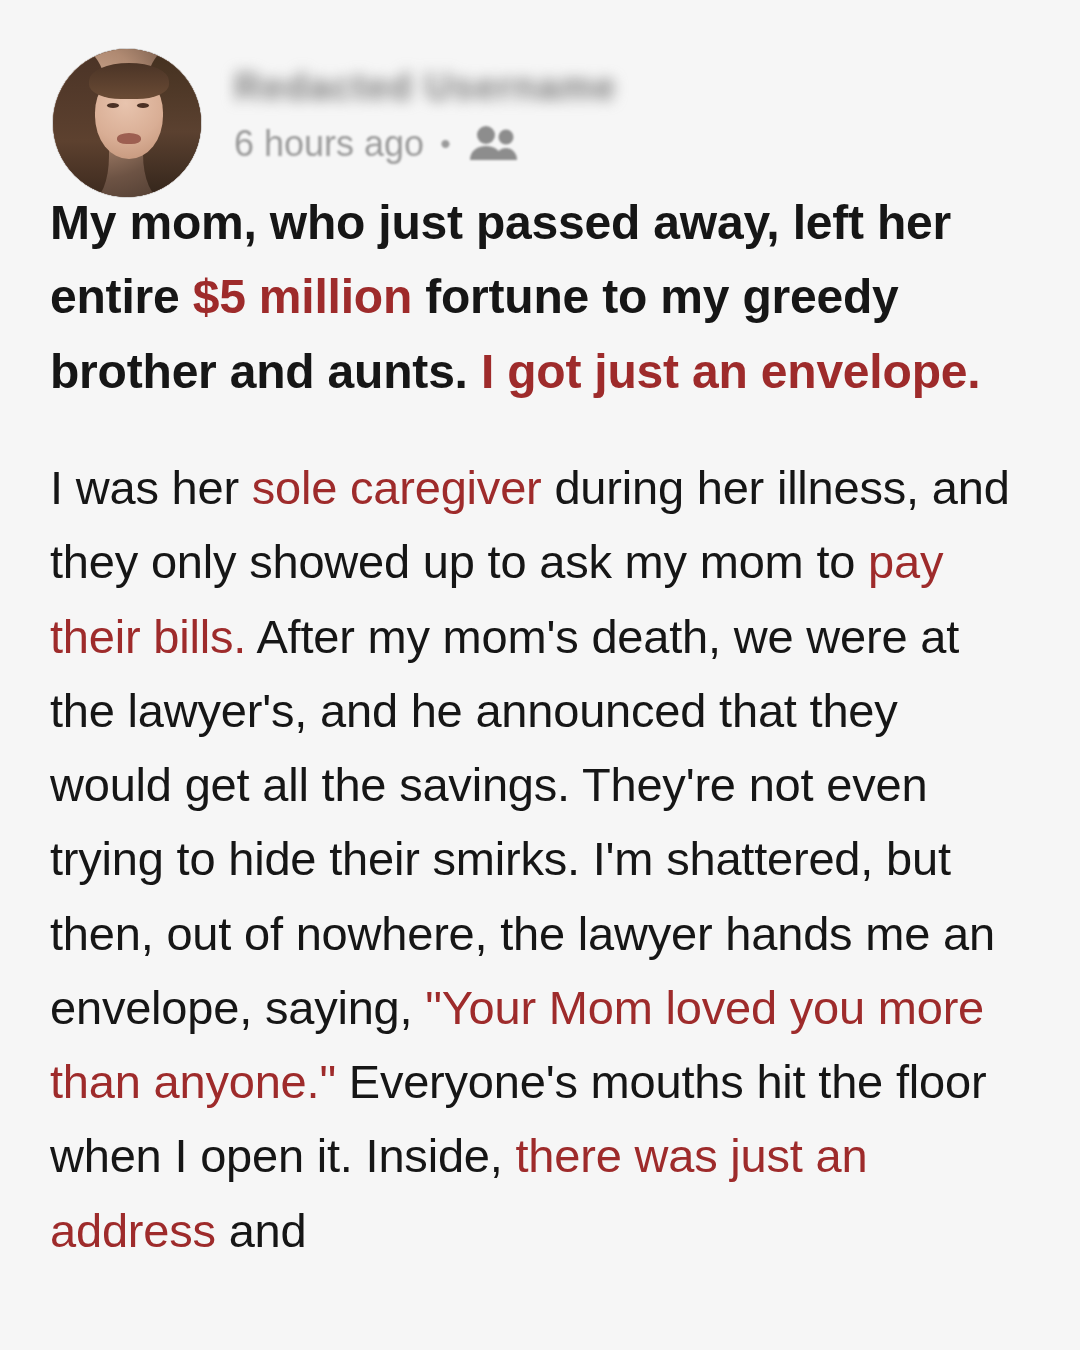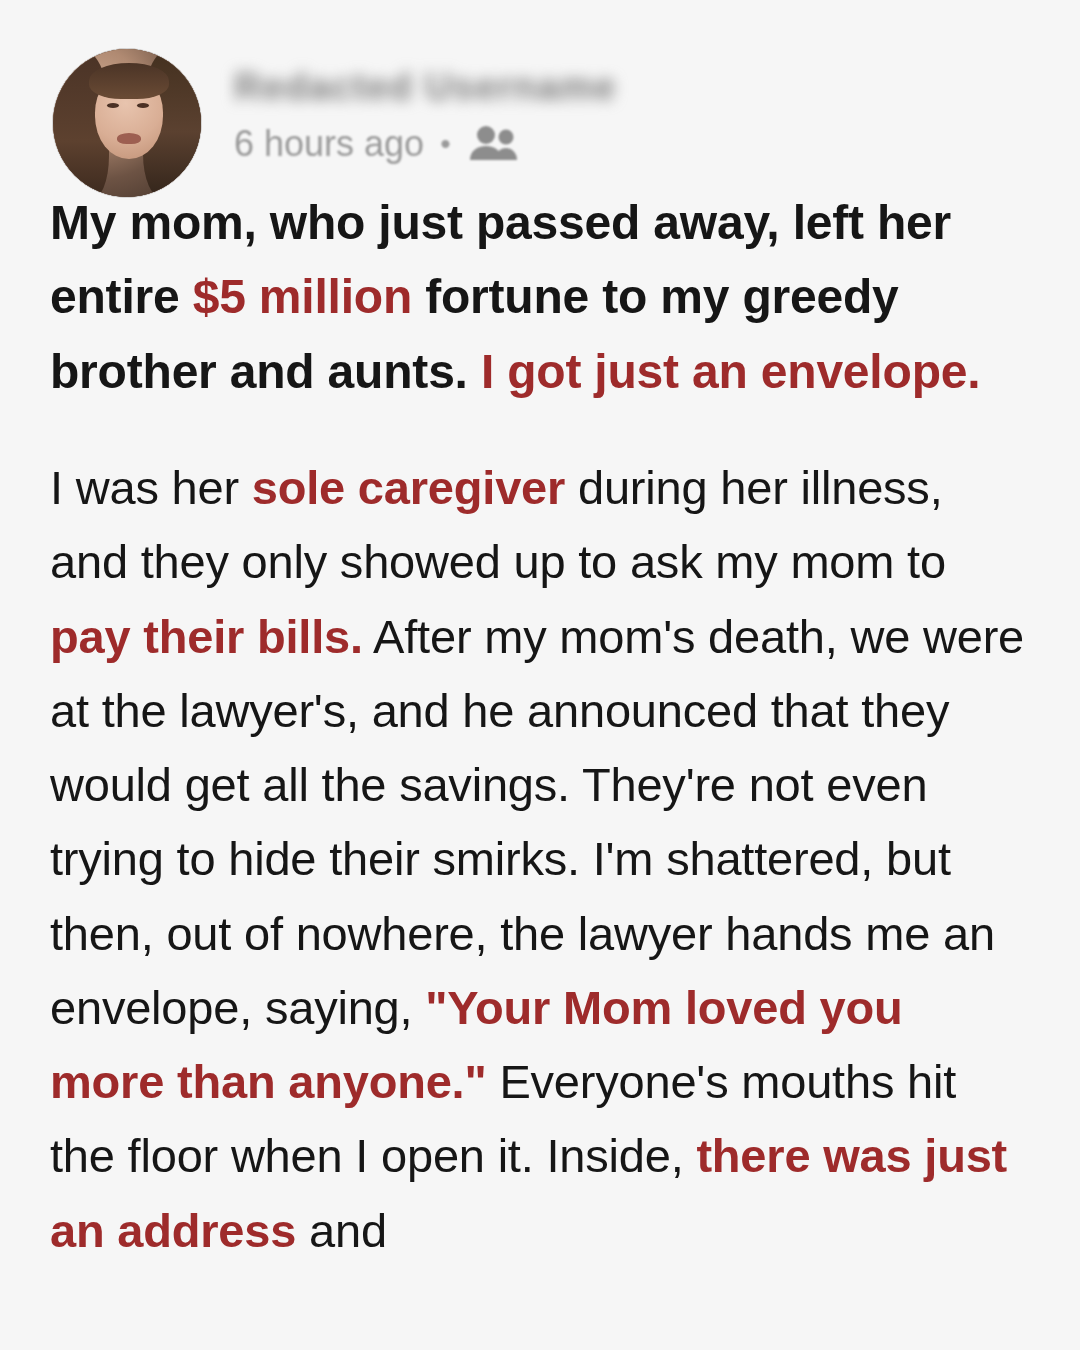--- a/index.html
+++ b/index.html
@@ -145,21 +145,21 @@
     font-size: 48px;
     line-height: 1.55;
     margin-bottom: 42px;
   }
   .hl {
     color: #9e2b2b;
     font-weight: 700;
   }
   .hl-soft {
     color: #9e2b2b;
-    font-weight: 700;
+    font-weight: 400;
   }
   .truncate-fade {
     position: absolute;
     left: 0; right: 0; bottom: 0;
     height: 0;
   }
 </style>
 </head>
 <body>
 

